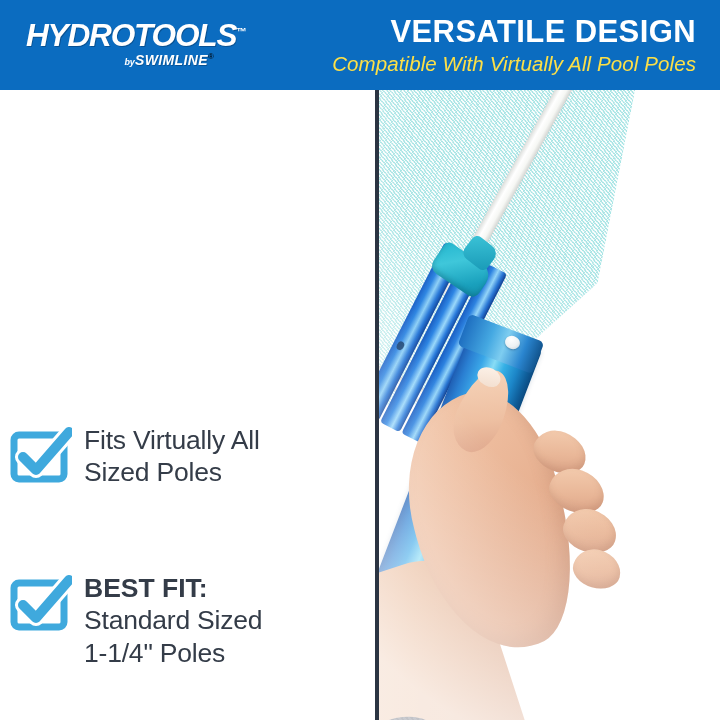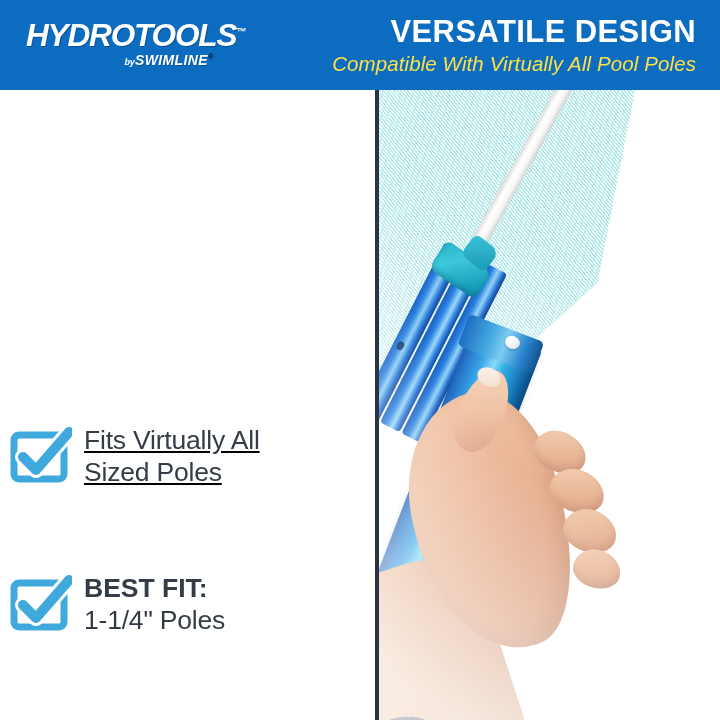--- a/index.html
+++ b/index.html
@@ -146,21 +146,21 @@
   }
   .feature-item {
     position: absolute;
     left: 10px;
     width: 360px;
     display: flex;
     align-items: flex-start;
   }
   .feature-item.i0 { top: 32px; }
   .feature-item.i1 { top: 180px; }
-  .feature-item.i2 { top: 332px; text-decoration: underline; }
+  .feature-item.i2 { top: 332px; }
   .feature-item.i3 { top: 480px; }
 
   .check-icon {
     flex: 0 0 auto;
     width: 62px;
     height: 60px;
     margin-right: 12px;
     margin-top: 4px;
   }
   .check-icon svg { display: block; width: 62px; height: 60px; }
@@ -478,20 +478,21 @@
       <div class="feature-item i3">
         <span class="check-icon">
           <svg viewBox="0 0 62 60" xmlns="http://www.w3.org/2000/svg">
             <path d="M9 9 h40 a5 5 0 0 1 5 5 v34 a5 5 0 0 1 -5 5 h-40 a5 5 0 0 1 -5 -5 v-34 a5 5 0 0 1 5 -5 z" fill="none" stroke="#3fa9dd" stroke-width="7" stroke-linejoin="round"></path>
             <path d="M13 31 L26 44 L59 6" fill="none" stroke="#ffffff" stroke-width="16" stroke-linecap="round" stroke-linejoin="round"></path>
             <path d="M13 31 L26 44 L59 6" fill="none" stroke="#3fa9dd" stroke-width="10" stroke-linecap="round" stroke-linejoin="round"></path>
           </svg>
         </span>
         <span class="feature-text">
           <span class="line lead">BEST FIT:</span>
+          <span class="line">Standard Sized</span>
           <span class="line">1-1/4" Poles</span>
         </span>
       </div>
 
     </div>
 
     <div class="divider"></div>
 
     <div class="photo">
       <div class="net"></div>

